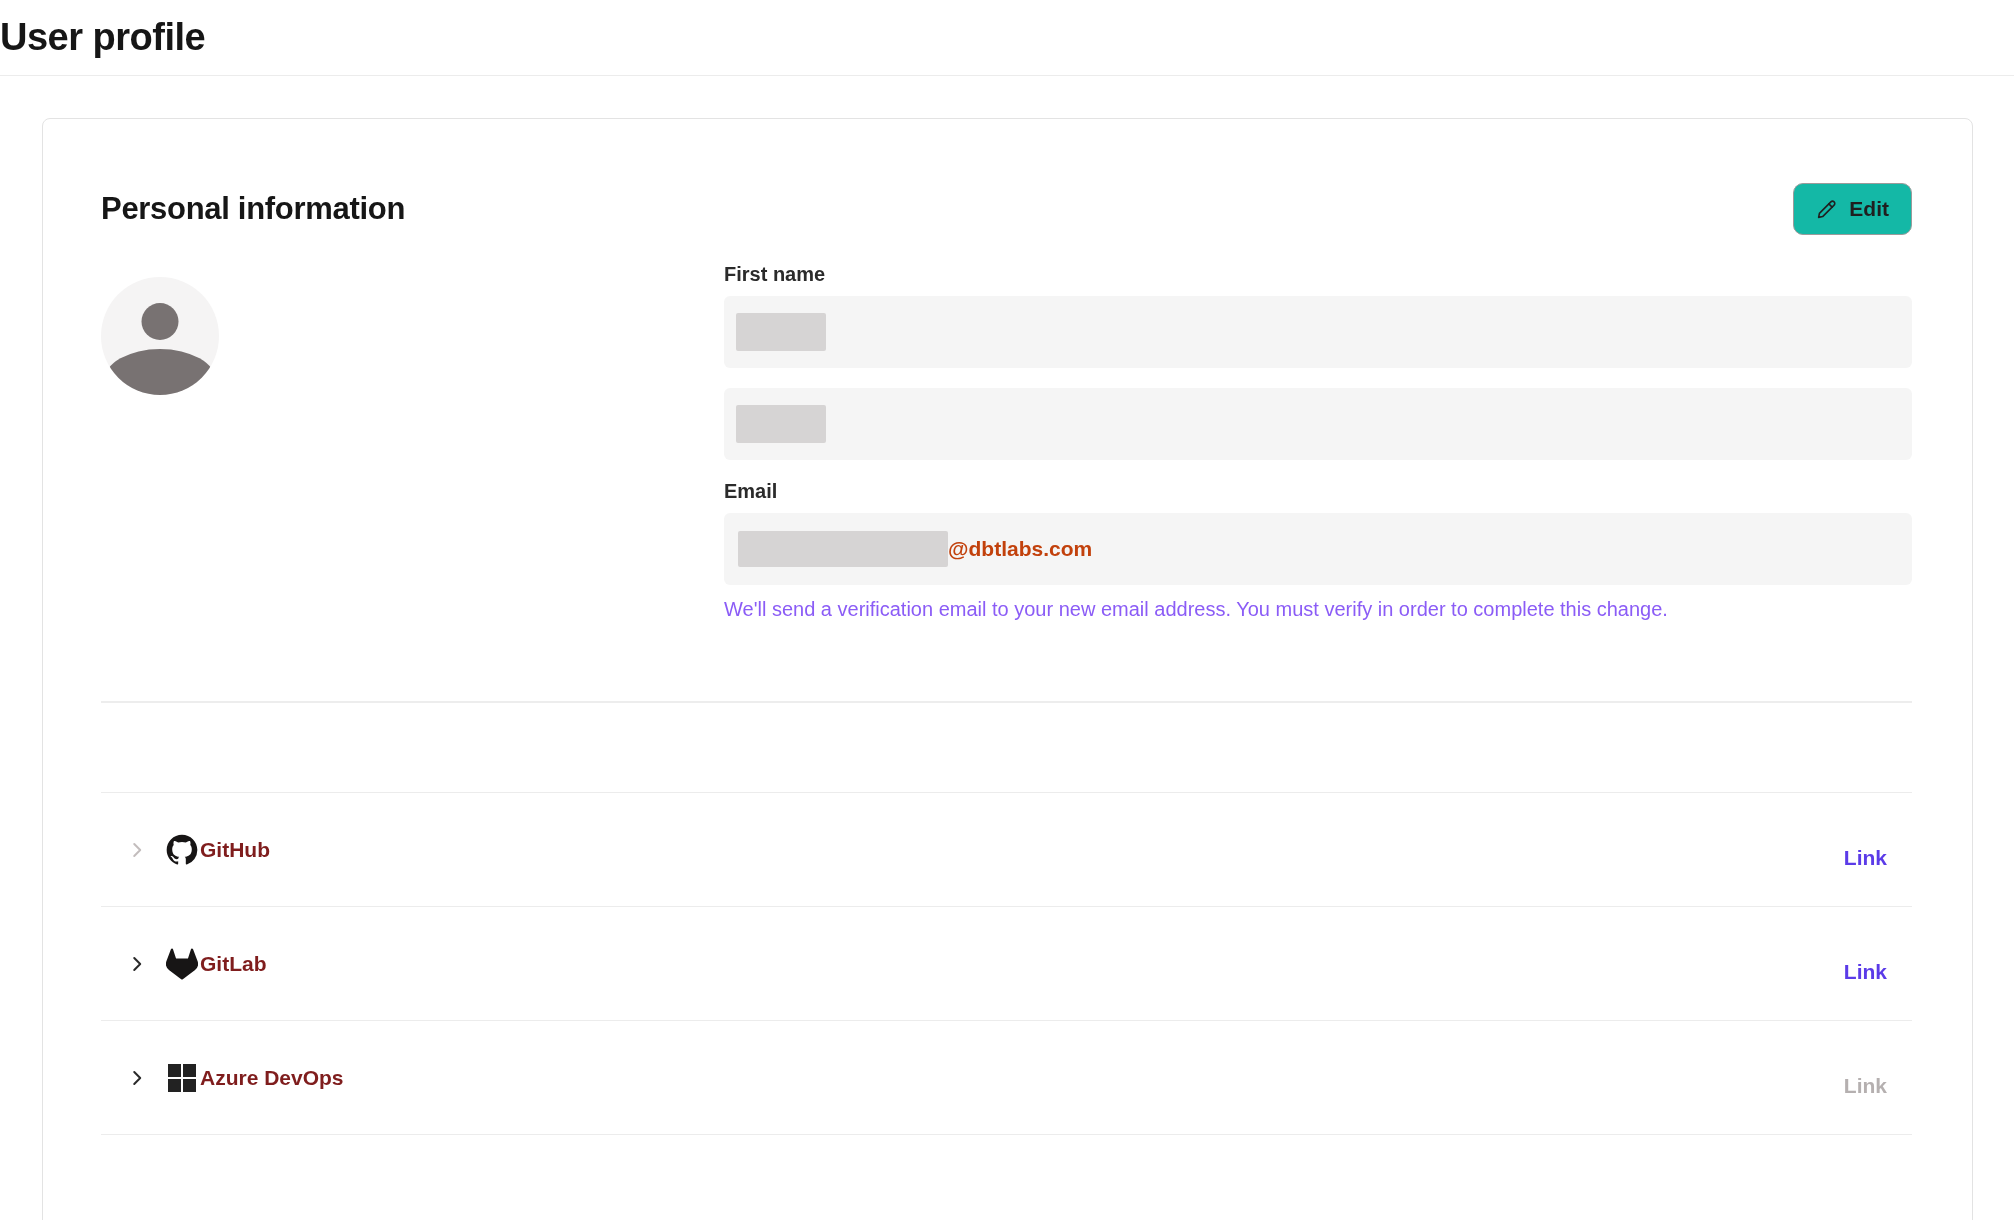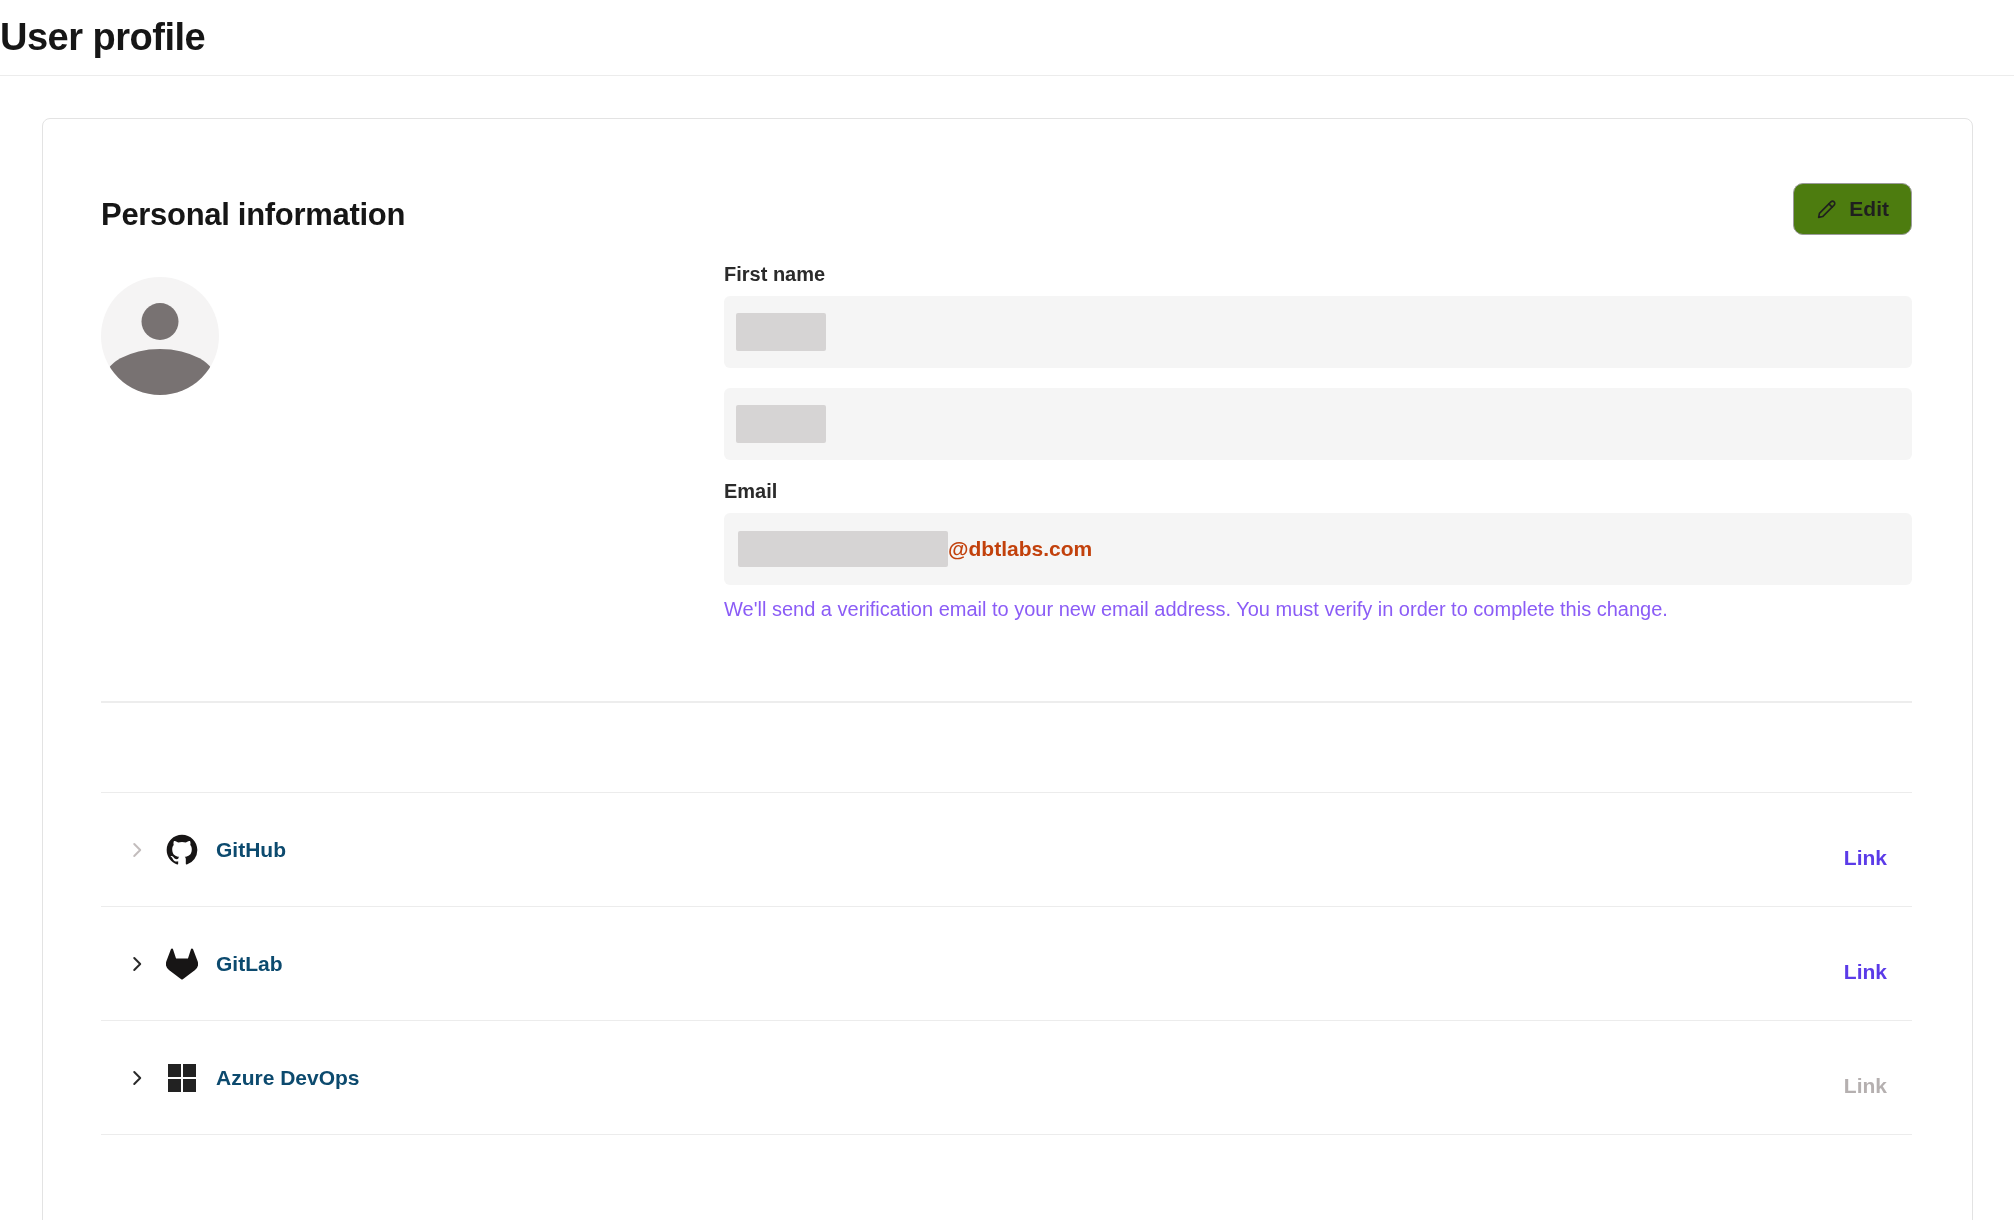--- a/index.html
+++ b/index.html
@@ -28,36 +28,36 @@
     background: #fff;
     border: 1px solid #e3e3e3;
     border-radius: 8px;
     padding: 0 60px 0 58px;
   }
 
   .card-header {
     padding-top: 64px;
     display: flex;
     justify-content: space-between;
-    align-items: flex-end;
+    align-items: center;
   }
   .section-heading {
     font-size: 31px;
     font-weight: 700;
     color: #161616;
     letter-spacing: -0.3px;
     line-height: 1.3;
   }
   .edit-btn {
     display: flex;
     align-items: center;
     gap: 12px;
     height: 52px;
     padding: 0 22px;
-    background: #4d7c0f;
+    background: #14b8a6;
     border: 1px solid #9b9b9b;
     border-radius: 10px;
     font-family: inherit;
     font-size: 21px;
     font-weight: 600;
     color: #1f1f1f;
     cursor: pointer;
   }
   .edit-btn svg { width: 21px; height: 21px; }
 
@@ -150,24 +150,24 @@
   .provider-icon svg { width: 32px; height: 32px; }
   .ms-grid {
     width: 28px; height: 28px;
     display: grid;
     grid-template-columns: 1fr 1fr;
     grid-template-rows: 1fr 1fr;
     gap: 2px;
   }
   .ms-grid span { background: #222; }
   .provider-name {
-    margin-left: 18px;
+    margin-left: 2px;
     font-size: 21px;
     font-weight: 700;
-    color: #0c4a6e;
+    color: #7f1d1d;
     text-align: right;
   }
   .link-action {
     margin-left: auto;
     font-size: 21px;
     font-weight: 600;
     color: #5b3be8;
     text-decoration: none;
     cursor: pointer;
     margin-top: 16px;

